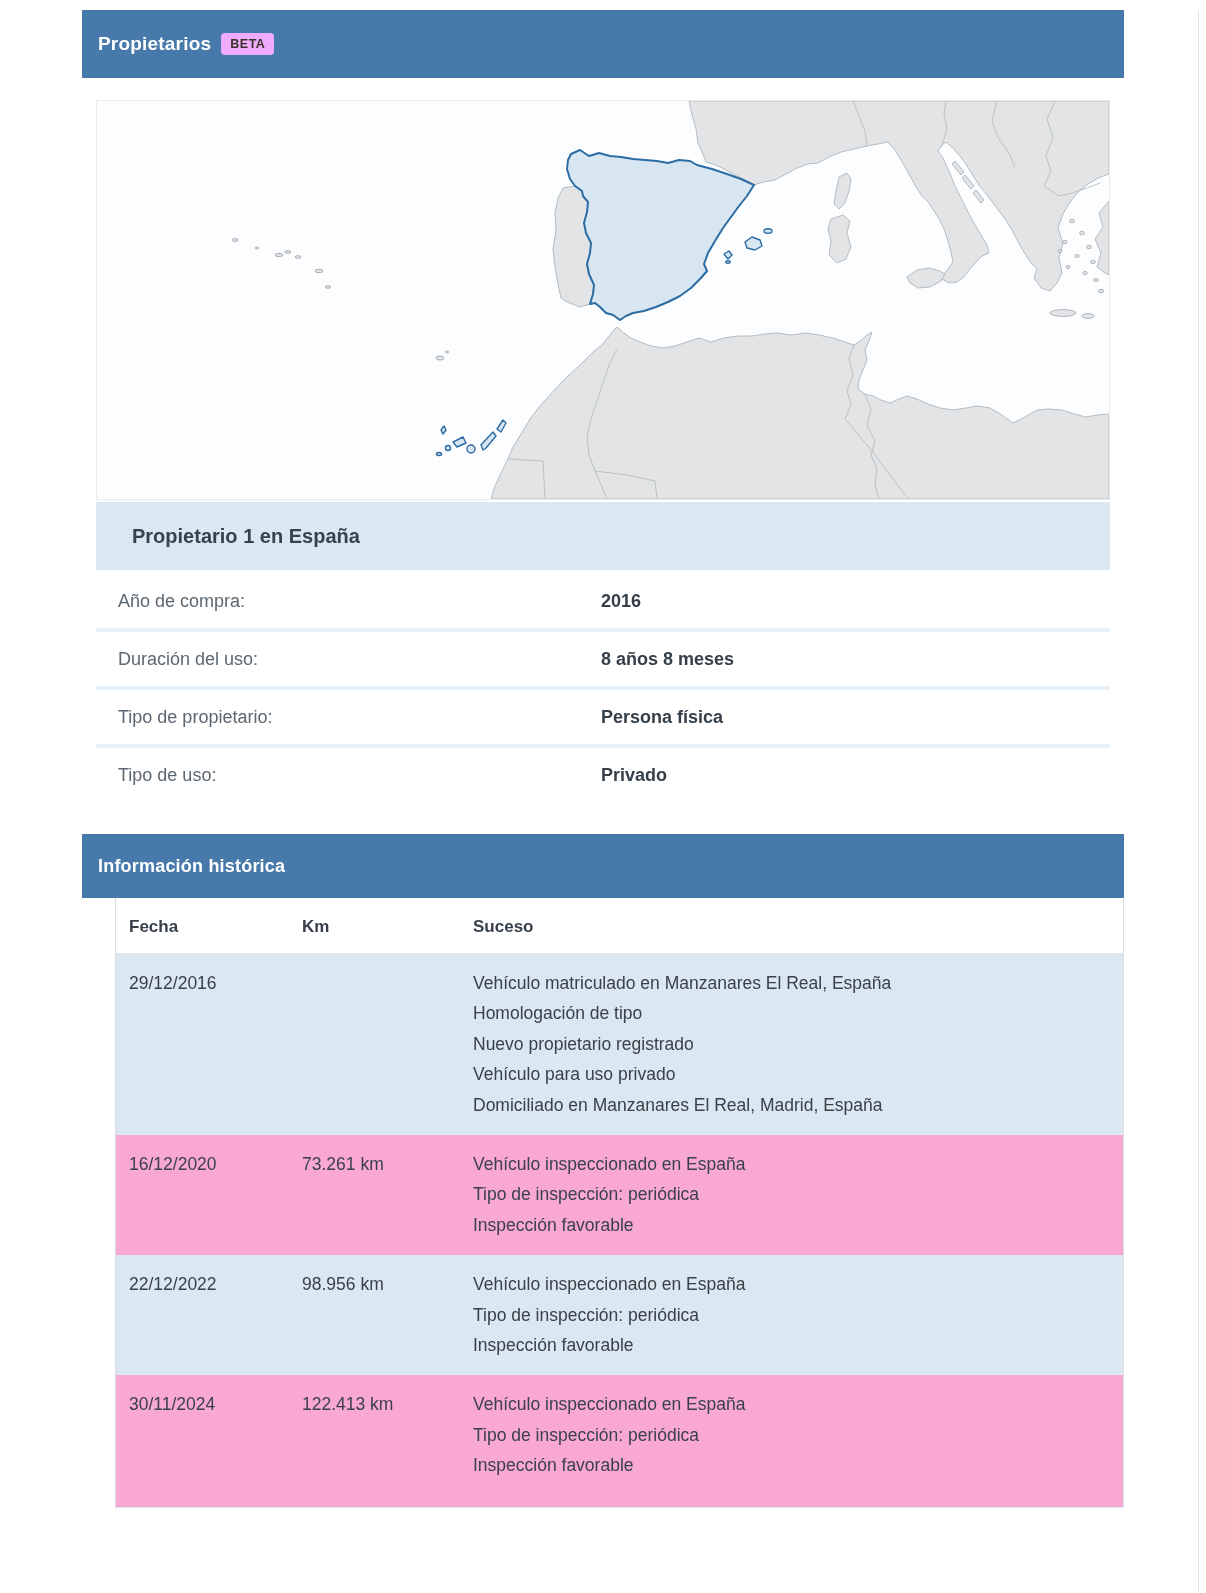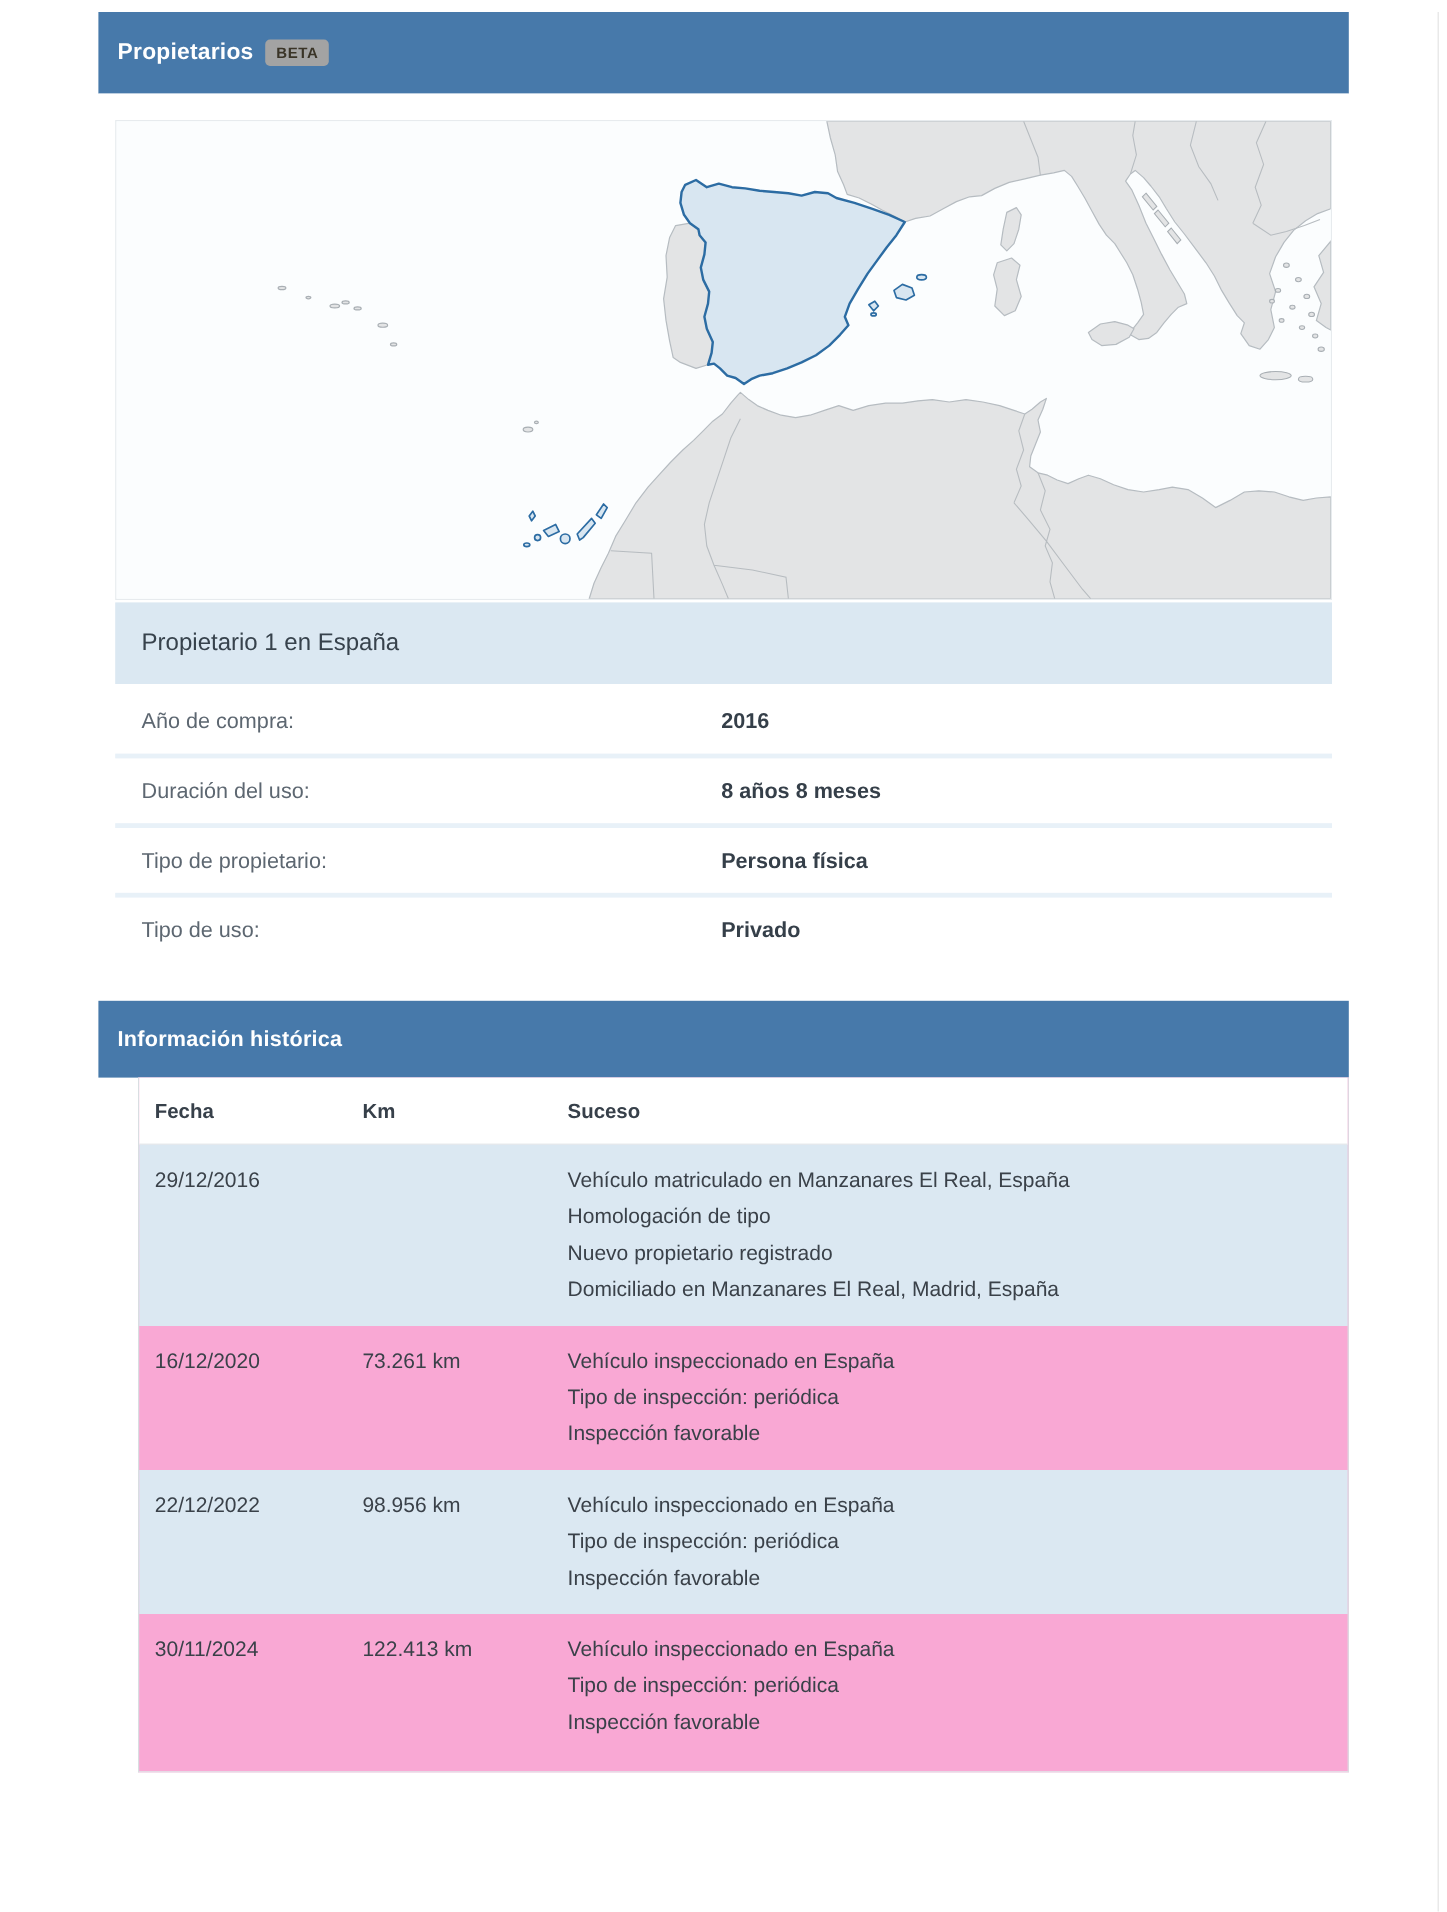--- a/index.html
+++ b/index.html
@@ -15,32 +15,32 @@
   .card2 { margin-top:26px;border-radius:31px; }
 
   .bar {
     background:#4779aa; display:flex; align-items:center; padding:0 16px;
   }
   .bar1 { height:68px; }
   .bar2 { height:64px; }
   .bar-title { color:#ffffff; font-size:19px; font-weight:bold; letter-spacing:.2px; }
   .bar2 .bar-title { font-size:18px; }
   .beta {
-    background:#a3a3a3; color:#3a3427; font-size:12.5px; font-weight:bold;
+    background:#f0abfc; color:#3a3427; font-size:12.5px; font-weight:bold;
     padding:4px 9px; border-radius:4px; margin-left:10px; letter-spacing:.5px;
   }
 
   .card1-body { background:#ffffff; padding:22px 14px 6px 14px; }
   .map-wrap { border:1px solid #e7ebee; line-height:0; background:#fbfdfe; }
   svg.map { display:block; }
 
   .owner-header {
     margin-top:2px; height:68px; background:#dbe8f2;
-    display:flex; align-items:center; padding-left:22px;
-    font-size:20px; font-weight:normal; color:#37424c;
+    display:flex; align-items:center; padding-left:36px;
+    font-size:20px; font-weight:bold; color:#37424c;
   }
   .field-row {
     height:58px; display:flex; align-items:center;
     border-top:4px solid #e8f1f8; background:#ffffff;
   }
   .field-row:first-of-type { border-top:4px solid #ffffff; }
   .field-label { width:505px; padding-left:22px; color:#5d6771; font-size:18px; }
   .field-value { font-weight:bold; color:#353f49; font-size:18px; }
 
   .card2-body {
@@ -222,20 +222,21 @@
         <div>Suceso</div>
       </div>
       <div id="history-rows">
   <div class="hrow striped">
     <div class="hcell-date">29/12/2016</div>
     <div class="hcell-km"></div>
     <div class="hcell-events">
               <div>Vehículo matriculado en Manzanares El Real, España</div>
               <div>Homologación de tipo</div>
               <div>Nuevo propietario registrado</div>
+              <div>Vehículo para uso privado</div>
               <div>Domiciliado en Manzanares El Real, Madrid, España</div>
             </div>
   </div>
 
   <div class="hrow">
     <div class="hcell-date">16/12/2020</div>
     <div class="hcell-km">73.261 km</div>
     <div class="hcell-events">
               <div>Vehículo inspeccionado en España</div>
               <div>Tipo de inspección: periódica</div>

